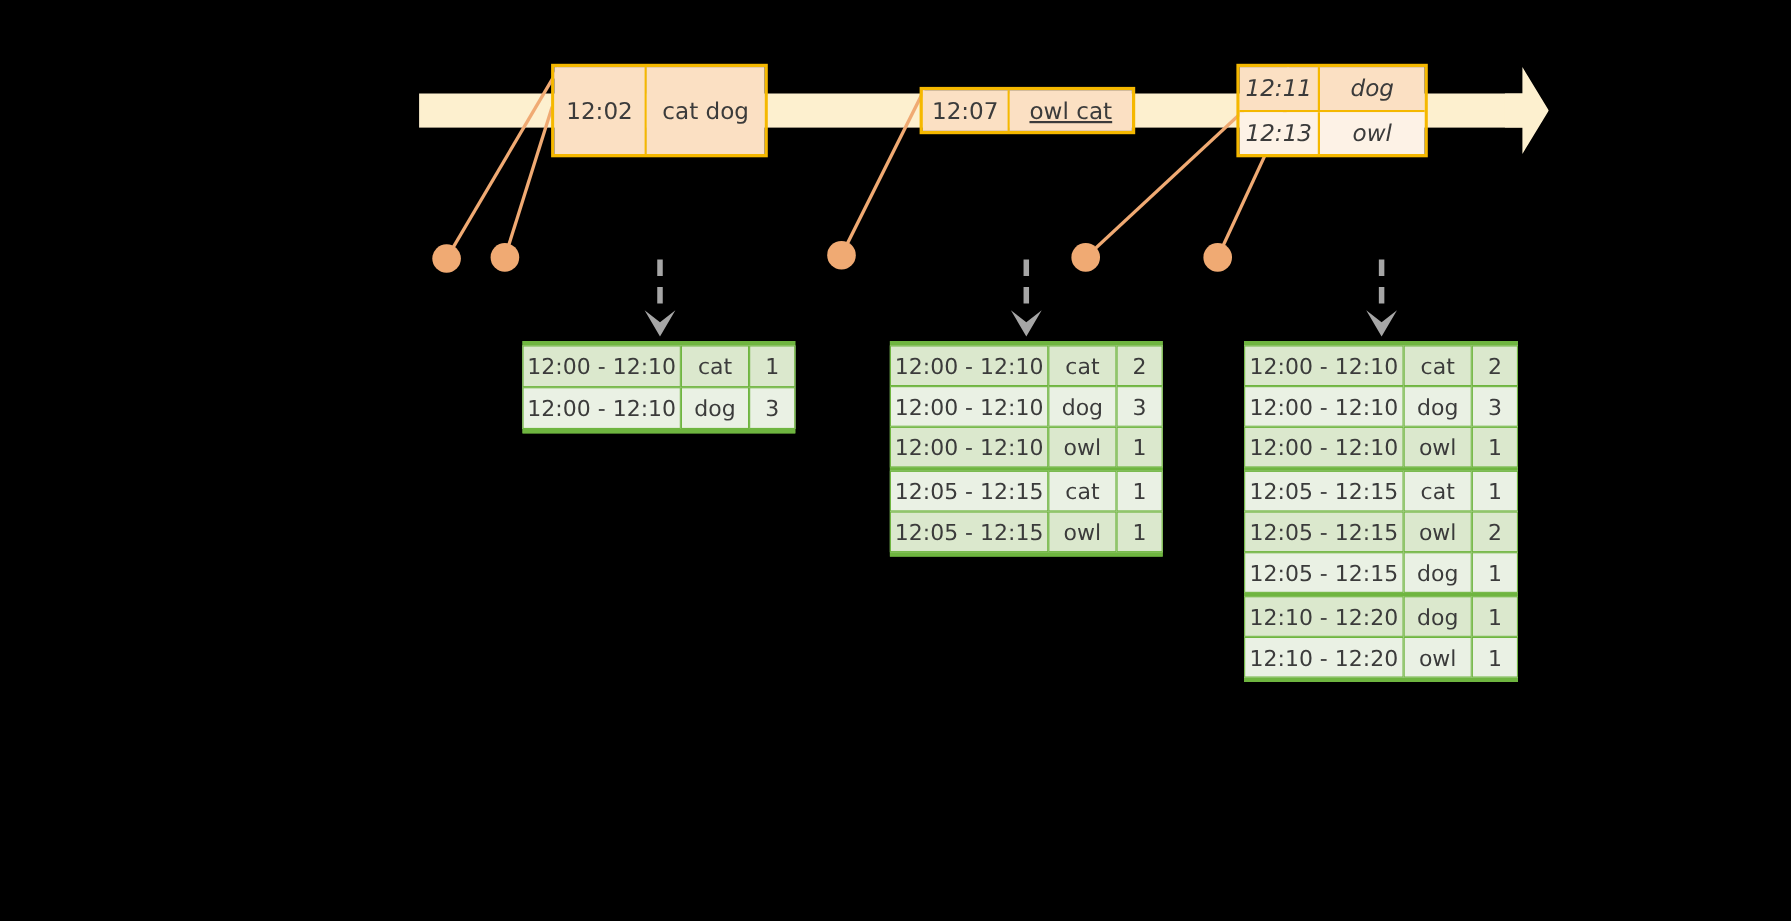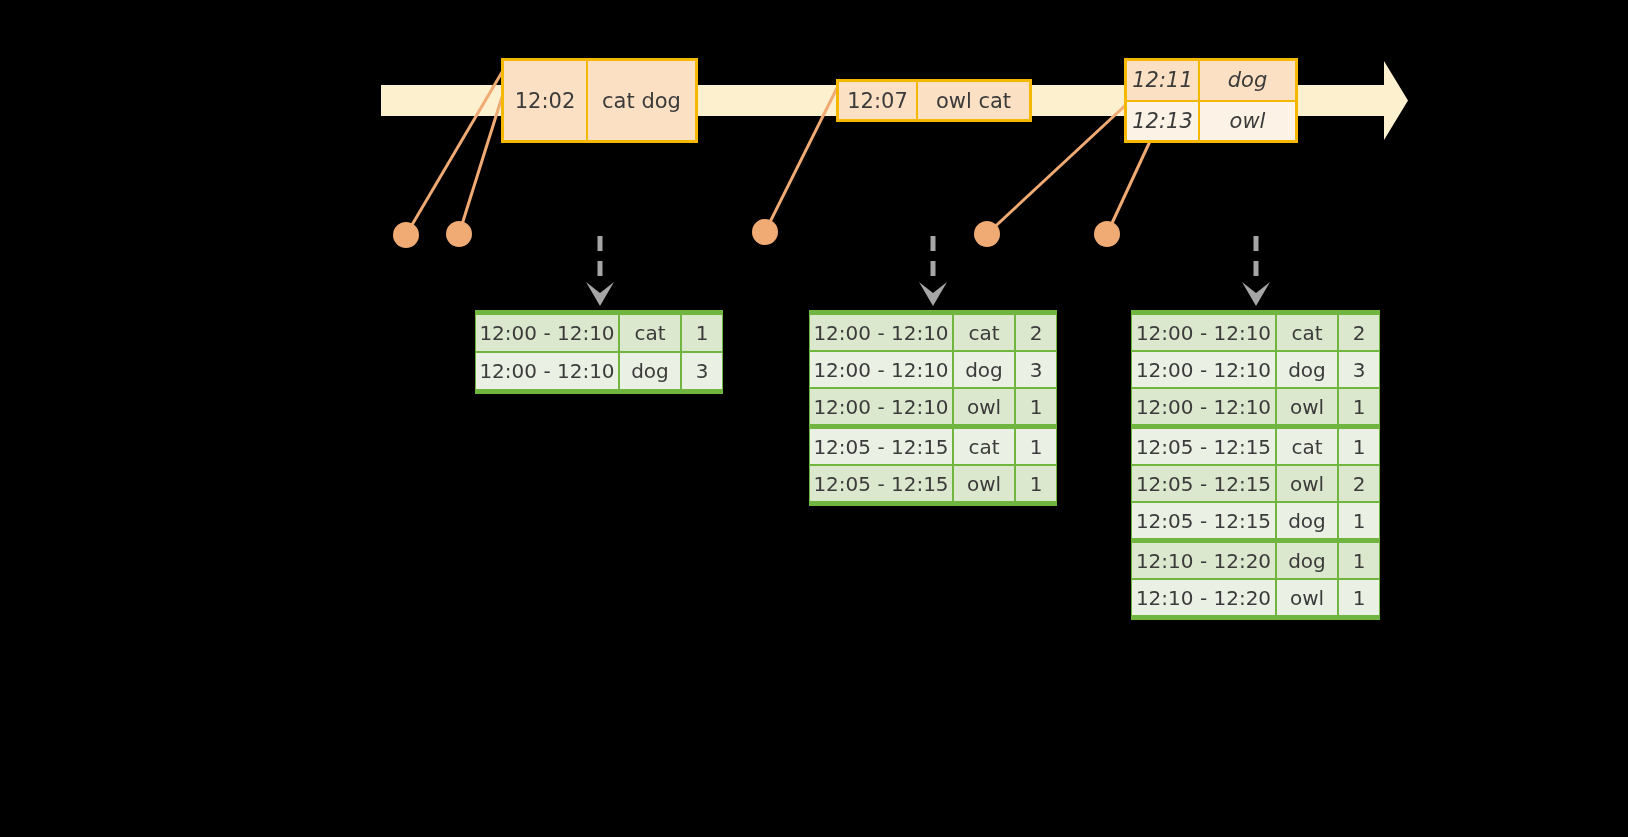--- a/index.html
+++ b/index.html
@@ -22,21 +22,21 @@
            font-size:21px;color:#3b3b3b;box-sizing:border-box;}
   .ev-time{border-right:2px solid #f5b800;}
   .ev-row.shade .ev-cell{background:#fbe0c3;}
   .ev-row.light .ev-cell{background:#fdf2e6;}
 
   #ev1{left:501px;top:58px;width:197px;height:85px;}
   #ev1 .ev-time{width:84px;}
   #ev1 .ev-val{width:107px;}
   #ev2{left:836px;top:79px;width:196px;height:43px;}
   #ev2 .ev-time{width:88px;}
-  #ev2 .ev-val{width:124px;}
+  #ev2 .ev-val{width:124px;text-decoration:underline;}
   #ev3{left:1124px;top:58px;width:174px;height:85px;font-style:italic;}
   #ev3 .ev-time{width:73px;}
   #ev3 .ev-val{width:95px;}
 
   
   .tbl{position:absolute;border:4px solid #6fb540;box-sizing:border-box;
        background:#6fb540;display:flex;flex-direction:column;align-items:center;}
   .trow{display:flex;}
   .tcell{display:flex;align-items:center;justify-content:center;
          font-size:20px;color:#3b3b3b;height:35px;box-sizing:border-box;

